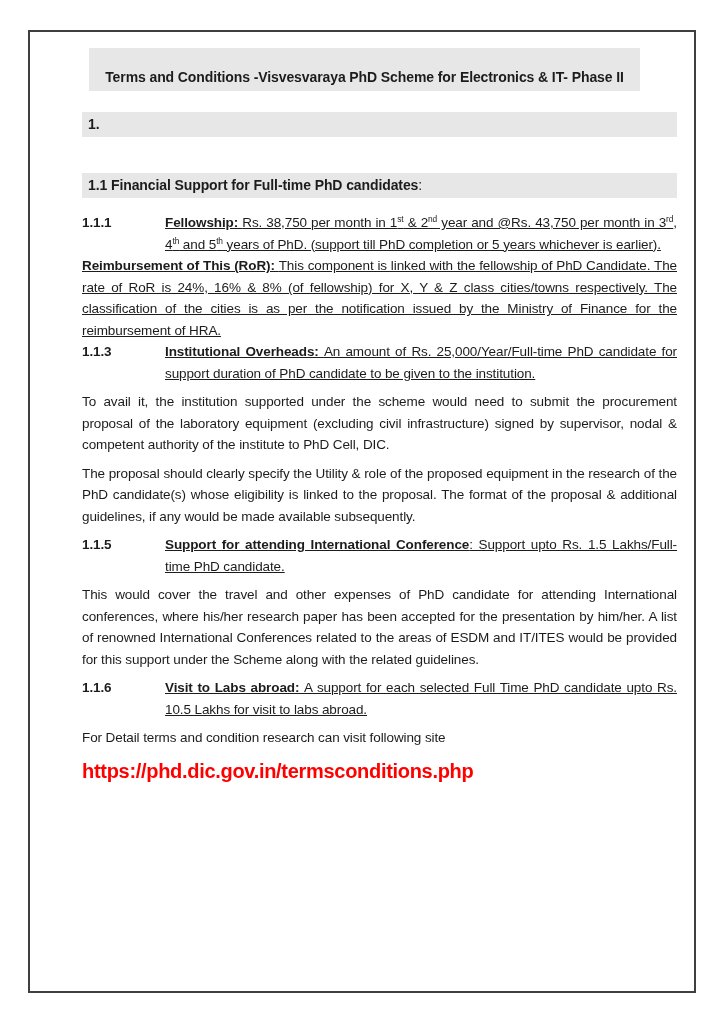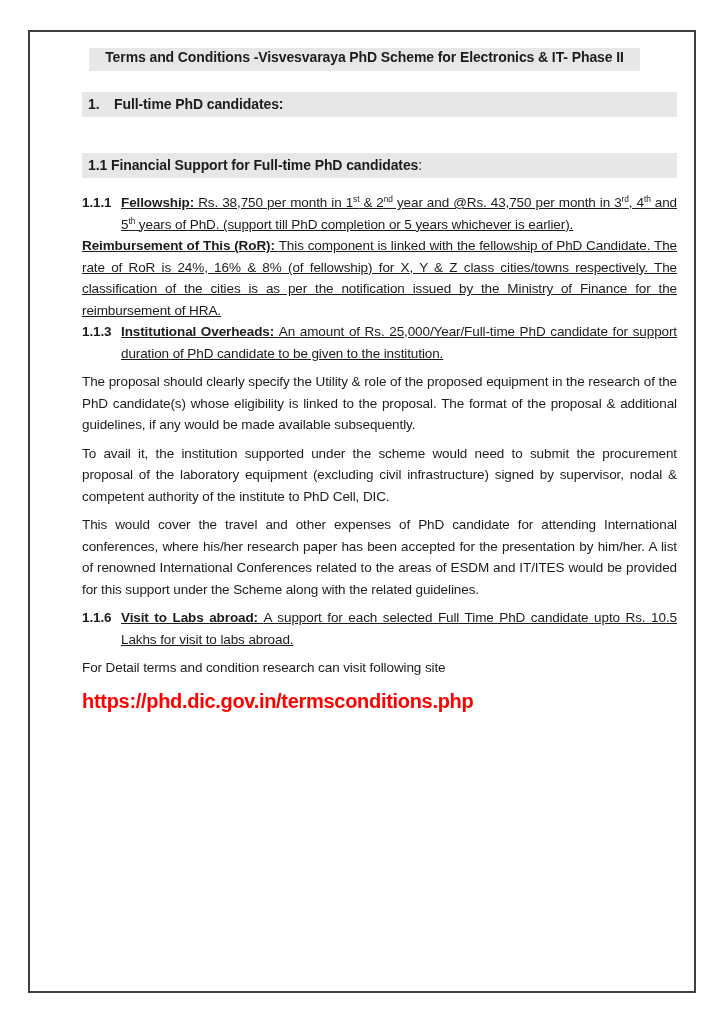--- a/index.html
+++ b/index.html
@@ -36,37 +36,38 @@
     letter-spacing: -0.1px;
   }
   .title-bar {
     background: var(--heading-bg);
     width: 551px;
     margin-left: 7px;
     text-align: center;
     font-weight: bold;
     font-size: 14px;
     line-height: 18px;
-    padding: 0 6px 5px;
+    padding: 20px 6px 5px;
     margin-bottom: 21px;
   }
   .h-bar {
     background: var(--heading-bg);
     font-weight: bold;
     font-size: 14px;
     line-height: 18px;
     padding: 3px 6px 4px 6px;
   }
   .h-bar.section { margin-bottom: 36px; display: flex; }
   .h-bar.section .h-num { width: 26px; flex: none; }
   .h-bar.subsection { margin-bottom: 14px; }
   .h-bar.subsection .tail { font-weight: normal; }
   .item {
     display: flex;
     margin: 0;
+    gap: 44px;
   }
   .item.gap { margin-top: 7px; }
   .item .num {
     width: 39px;
     flex: none;
     font-weight: bold;
   }
   .item .txt {
     flex: 1;
     text-align: justify;
@@ -103,21 +104,20 @@
 <div class="sheet-border"></div>
 
 <div class="content">
 
   <div class="title-bar">
     <span>Terms and Conditions -Visvesvaraya PhD Scheme for Electronics &amp; IT- Phase II</span>
   </div>
 
   <div class="h-bar section">
     <span class="h-num">1.</span>
-    <span>Full-time PhD candidates:</span>
   </div>
 
   <div class="h-bar subsection">
     <span>1.1 Financial Support for Full-time PhD candidates</span><span class="tail">:</span>
   </div>
 
   <div class="item">
     <span class="num">1.1.1</span>
     <span class="txt"><span class="b">Fellowship: </span><span>Rs. 38,750 per month in 1</span><sup>st</sup><span> &amp; 2</span><sup>nd</sup><span> year and @Rs. 43,750 per month in 3</span><sup>rd</sup><span>, 4</span><sup>th</sup><span> and 5</span><sup>th</sup><span> years of PhD. (support till PhD completion or 5 years whichever is earlier).</span></span>
   </div>
@@ -125,24 +125,28 @@
   <div class="item">
     <span class="txt"><span class="b">Reimbursement of This (RoR): </span><span>This component is linked with the fellowship of PhD Candidate. The rate of RoR is 24%, 16% &amp; 8% (of fellowship) for X, Y &amp; Z class cities/towns respectively. The classification of the cities is as per the notification issued by the Ministry of Finance for the reimbursement of HRA.</span></span>
   </div>
 
   <div class="item">
     <span class="num">1.1.3</span>
     <span class="txt"><span class="b">Institutional Overheads: </span><span>An amount of Rs. 25,000/Year/Full-time PhD candidate for support duration of PhD candidate to be given to the institution.</span></span>
   </div>
 
 
+  <p class="para">To avail it, the institution supported under the scheme would need to submit the procurement proposal of the laboratory equipment (excluding civil infrastructure) signed by supervisor, nodal &amp; competent authority of the institute to PhD Cell, DIC.</p>
+
   <p class="para">The proposal should clearly specify the Utility &amp; role of the proposed equipment in the research of the PhD candidate(s) whose eligibility is linked to the proposal. The format of the proposal &amp; additional guidelines, if any would be made available subsequently.</p>
 
-  <p class="para">To avail it, the institution supported under the scheme would need to submit the procurement proposal of the laboratory equipment (excluding civil infrastructure) signed by supervisor, nodal &amp; competent authority of the institute to PhD Cell, DIC.</p>
-
+  <div class="item gap">
+    <span class="num">1.1.5</span>
+    <span class="txt"><span class="b">Support for attending International Conference</span><span>: Support upto Rs. 1.5 Lakhs/Full-time PhD candidate.</span></span>
+  </div>
 
   <p class="para">This would cover the travel and other expenses of PhD candidate for attending International conferences, where his/her research paper has been accepted for the presentation by him/her. A list of renowned International Conferences related to the areas of ESDM and IT/ITES would be provided for this support under the Scheme along with the related guidelines.</p>
 
   <div class="item gap">
     <span class="num">1.1.6</span>
     <span class="txt"><span class="b">Visit to Labs abroad: </span><span>A support for each selected Full Time PhD candidate upto Rs. 10.5 Lakhs for visit to labs abroad.</span></span>
   </div>
 
   <p class="note-line">For Detail terms and condition research can visit following site</p>
 

